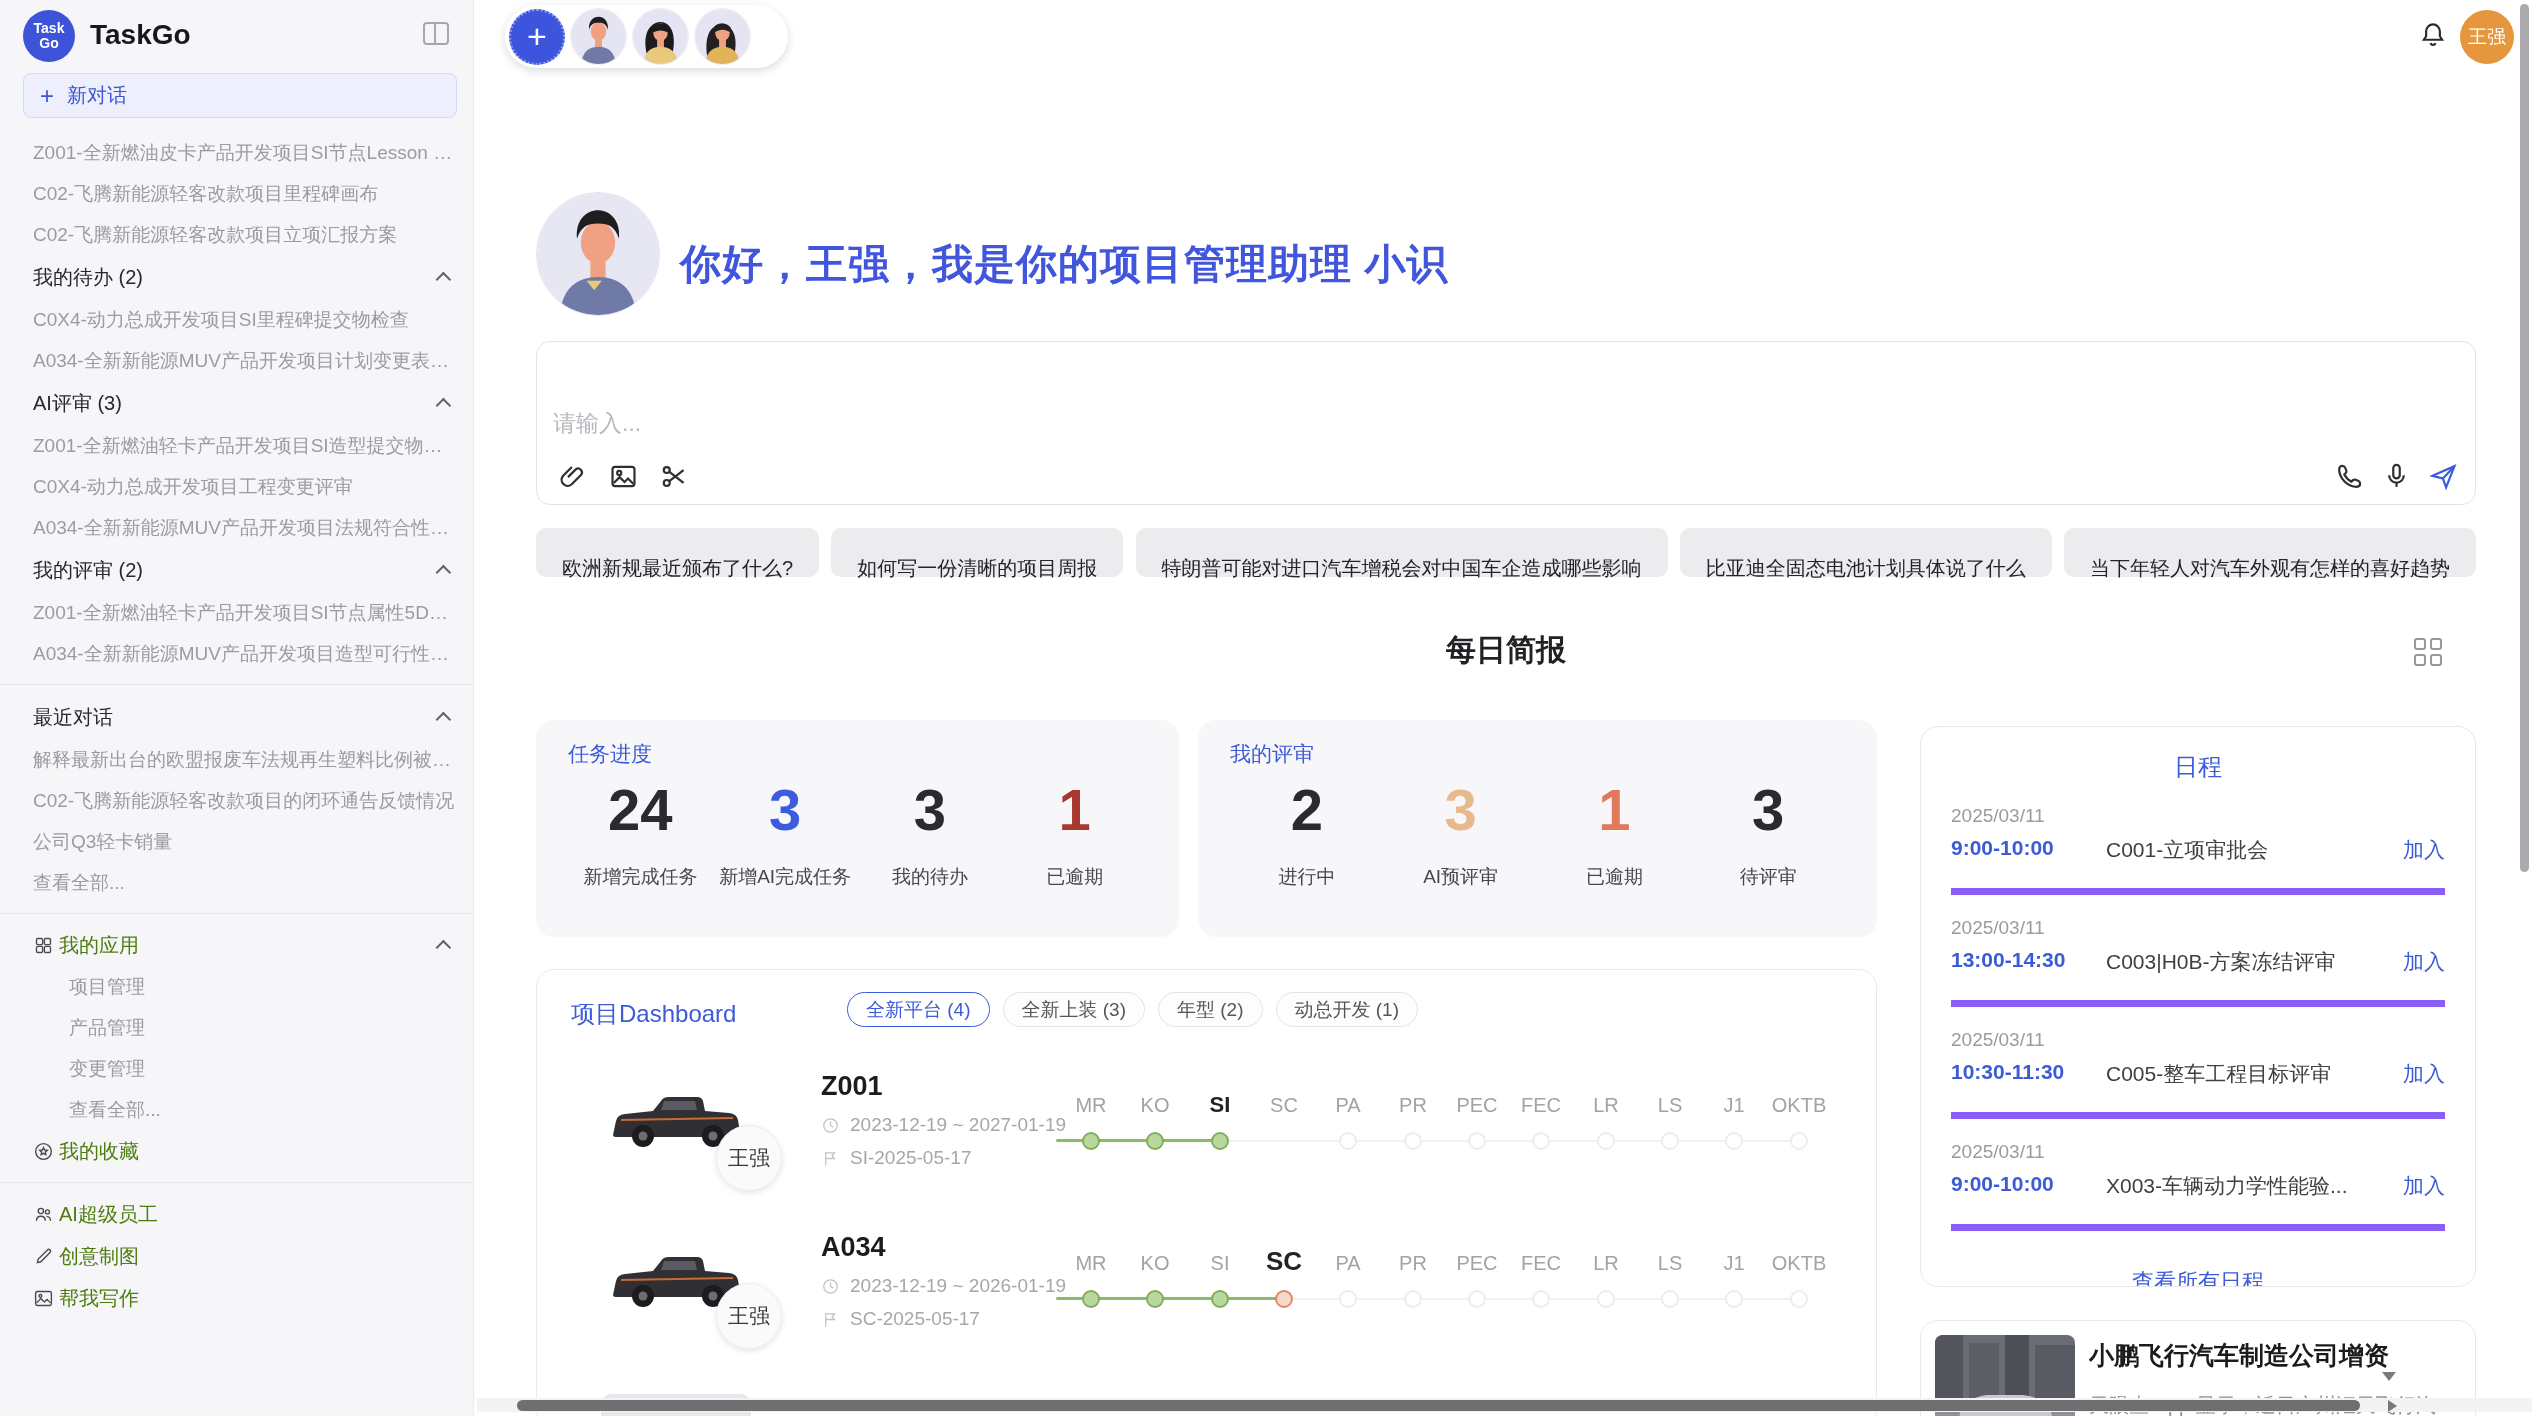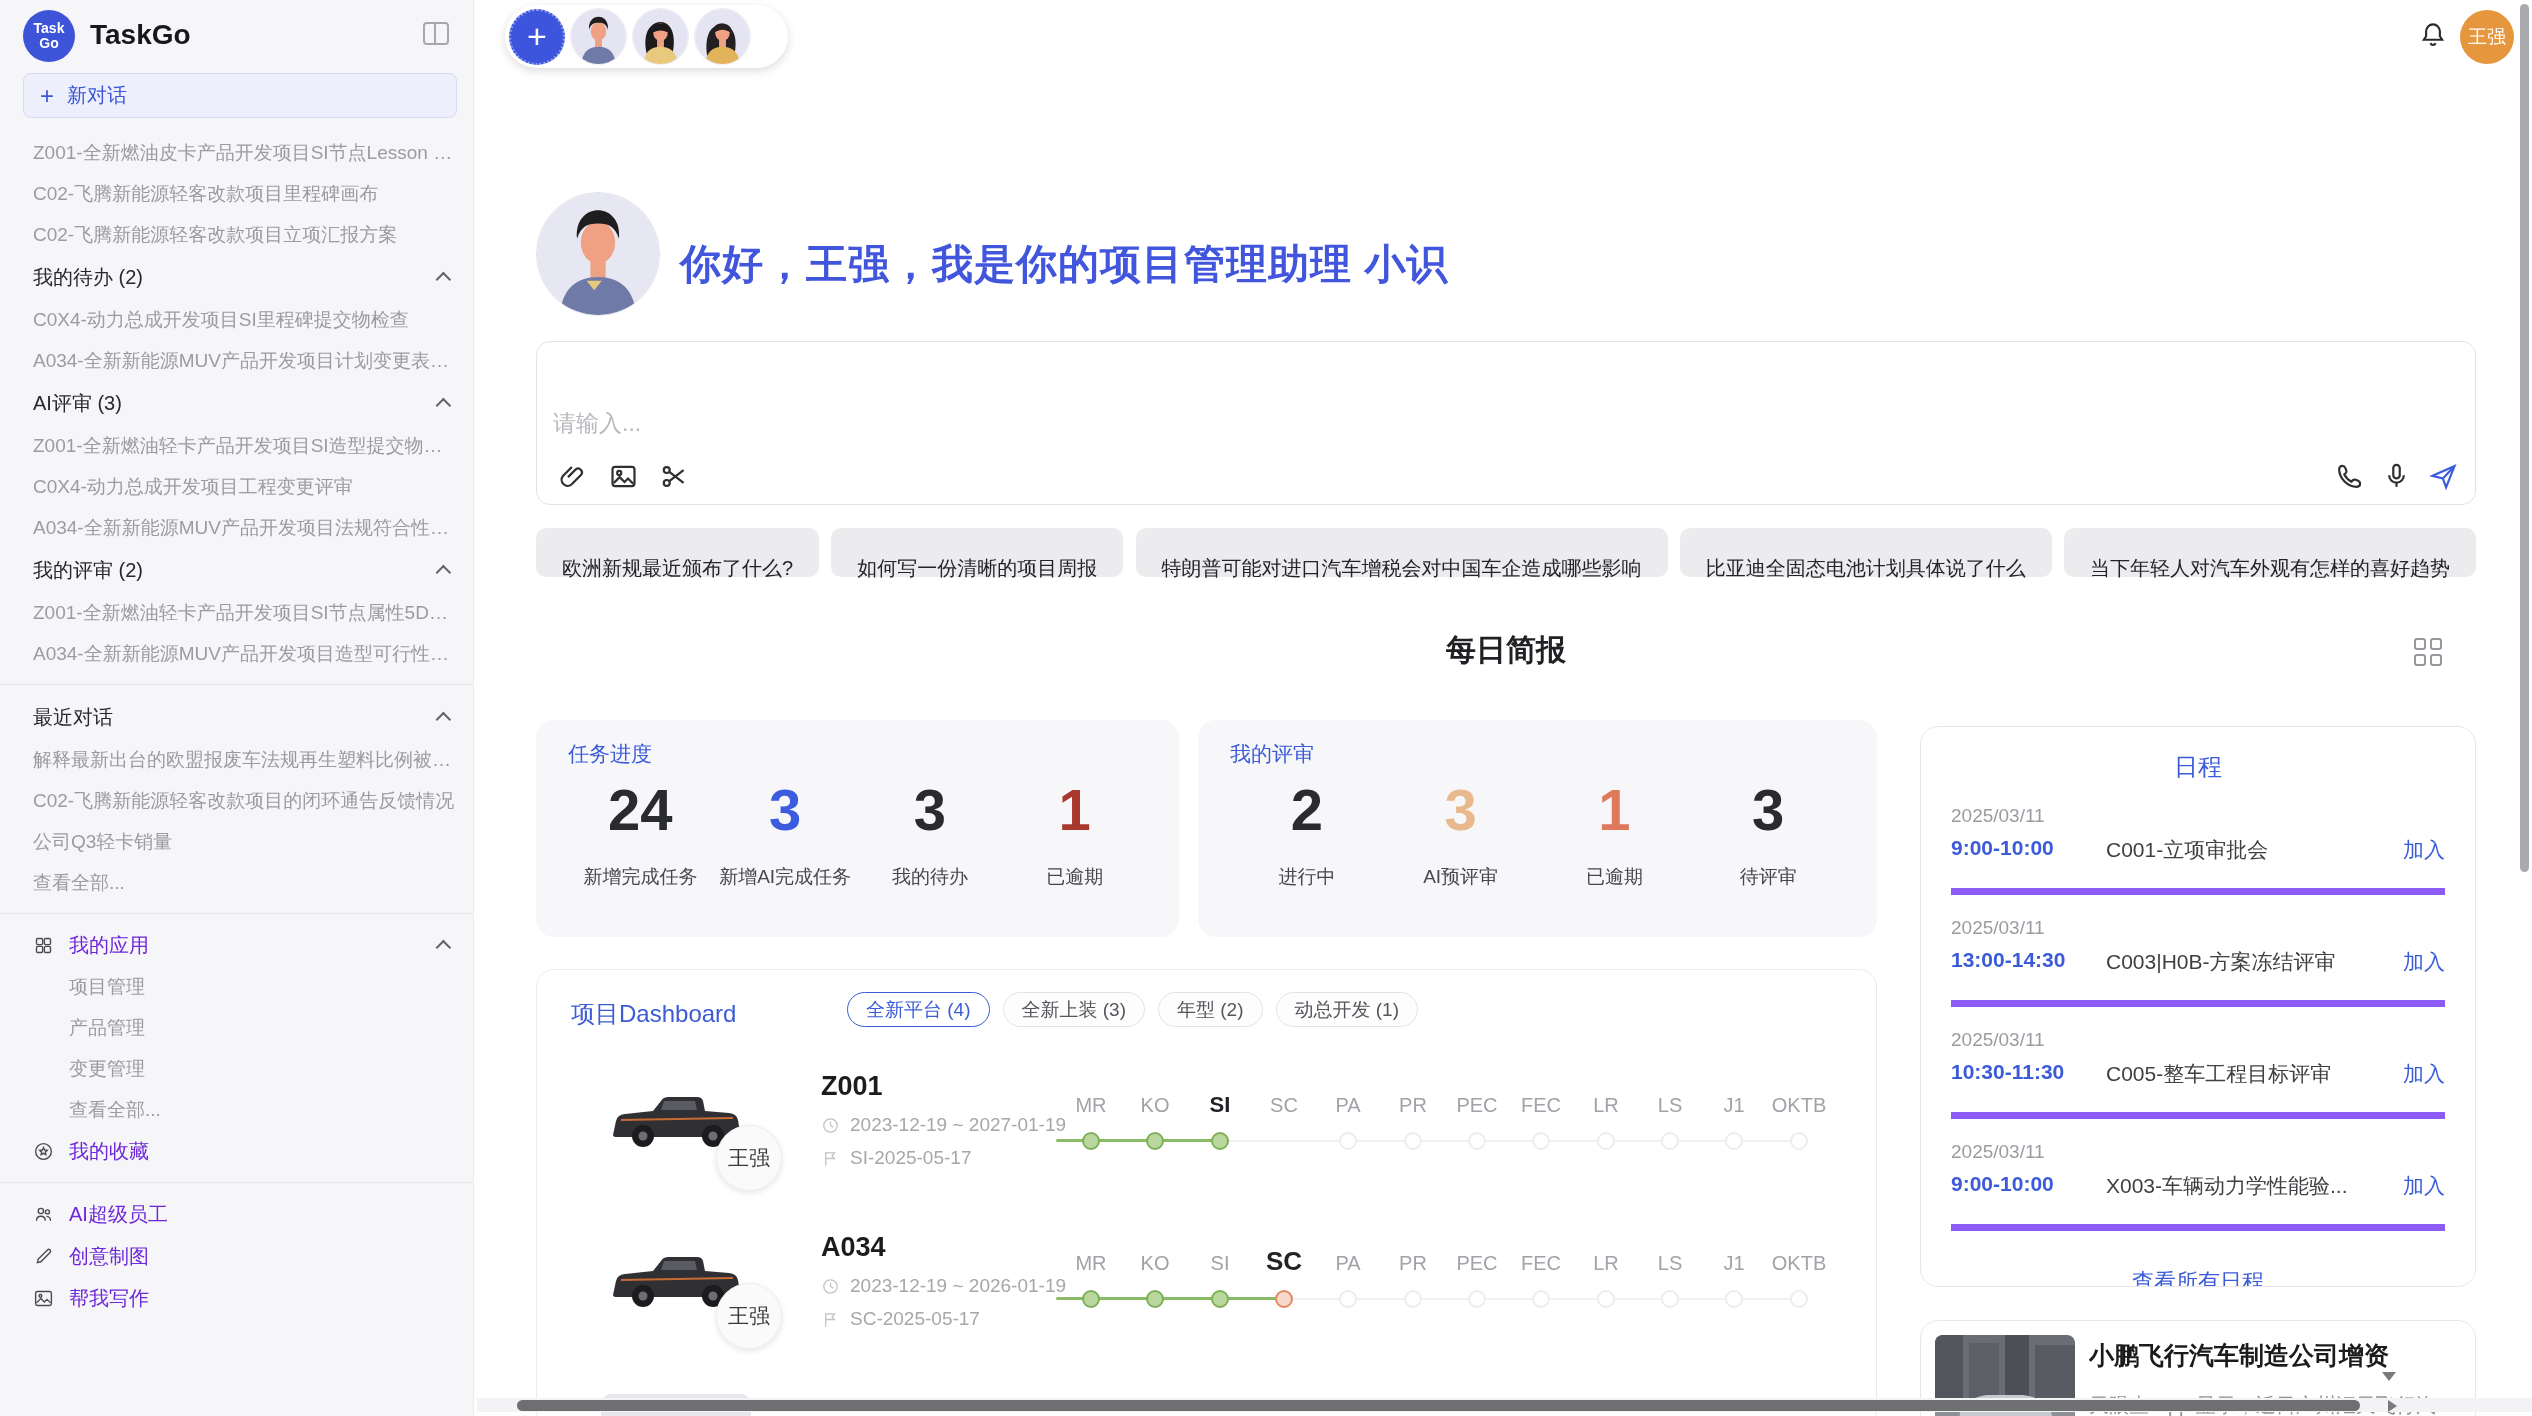--- a/index.html
+++ b/index.html
@@ -12,21 +12,21 @@
   .app-title { position:absolute; left:90px; top:19px; font-size:28px; font-weight:700; color:#17181a; }
   .panel-icon { position:absolute; right:24px; top:22px; width:26px; height:23px; border:2px solid #a6a6ab; border-radius:4px; }
   .panel-icon i { position:absolute; left:9px; top:0; bottom:0; width:0; border-left:2px solid #a6a6ab; display:block; }
   .new-chat { position:absolute; left:23px; top:73px; width:434px; height:45px; background:#edeffc; border:1px solid #d6daf2; border-radius:8px; color:#3c55d4; font-size:20px; display:flex; align-items:center; gap:13px; padding-left:16px; cursor:pointer; }
   .new-chat .plus { font-size:24px; line-height:20px; }
   .sb-list { position:absolute; left:0; top:132px; right:0; bottom:0; padding:0 16px 0 33px; overflow:hidden; }
   .sb-sec { height:44px; display:flex; align-items:center; justify-content:space-between; font-size:20px; color:#27282b; }
   .chev { width:11px; height:11px; border-left:2px solid #62636a; border-top:2px solid #62636a; transform:rotate(45deg) translateY(3px); margin-right:6px; }
   .sb-item { height:41px; line-height:41px; font-size:19px; color:#9b9ba1; white-space:nowrap; overflow:hidden; text-overflow:ellipsis; cursor:pointer; }
   .sb-div { height:1px; background:#e7e7ea; margin:10px -16px 10px -33px; }
-  .sb-row { height:42px; display:flex; align-items:center; gap:15px; font-size:20px; color:#6d28d9; cursor:pointer; }
+  .sb-row { height:42px; display:flex; align-items:center; gap:5px; font-size:20px; color:#4d7c0f; cursor:pointer; }
   .sb-row svg { width:21px; height:21px; stroke:#4a4b50; fill:none; stroke-width:1.6; flex:0 0 auto; }
   .sb-sub { height:41px; line-height:41px; padding-left:36px; font-size:19px; color:#9b9ba1; white-space:nowrap; overflow:hidden; text-overflow:ellipsis; cursor:pointer; }
   .sb-row .grow { flex:1; }
 
   
   .avatar-pill { position:absolute; left:505px; top:5px; width:283px; height:63px; background:#fff; border-radius:32px; box-shadow:0 3px 10px rgba(0,0,0,.14); display:flex; align-items:center; padding-left:4px; gap:5px; }
   .pill-plus { width:56px; height:56px; border-radius:50%; background:#3d55dc; color:#fff; font-size:34px; display:flex; align-items:center; justify-content:center; cursor:pointer; border:2px dotted #8d9cf0; }
   .pav { width:57px; height:57px; border-radius:50%; overflow:hidden; border:1px solid #ececf2; cursor:pointer; }
   .pav svg { width:100%; height:100%; display:block; }
   .bell { position:absolute; left:2418px; top:20px; width:30px; height:30px; cursor:pointer; }

